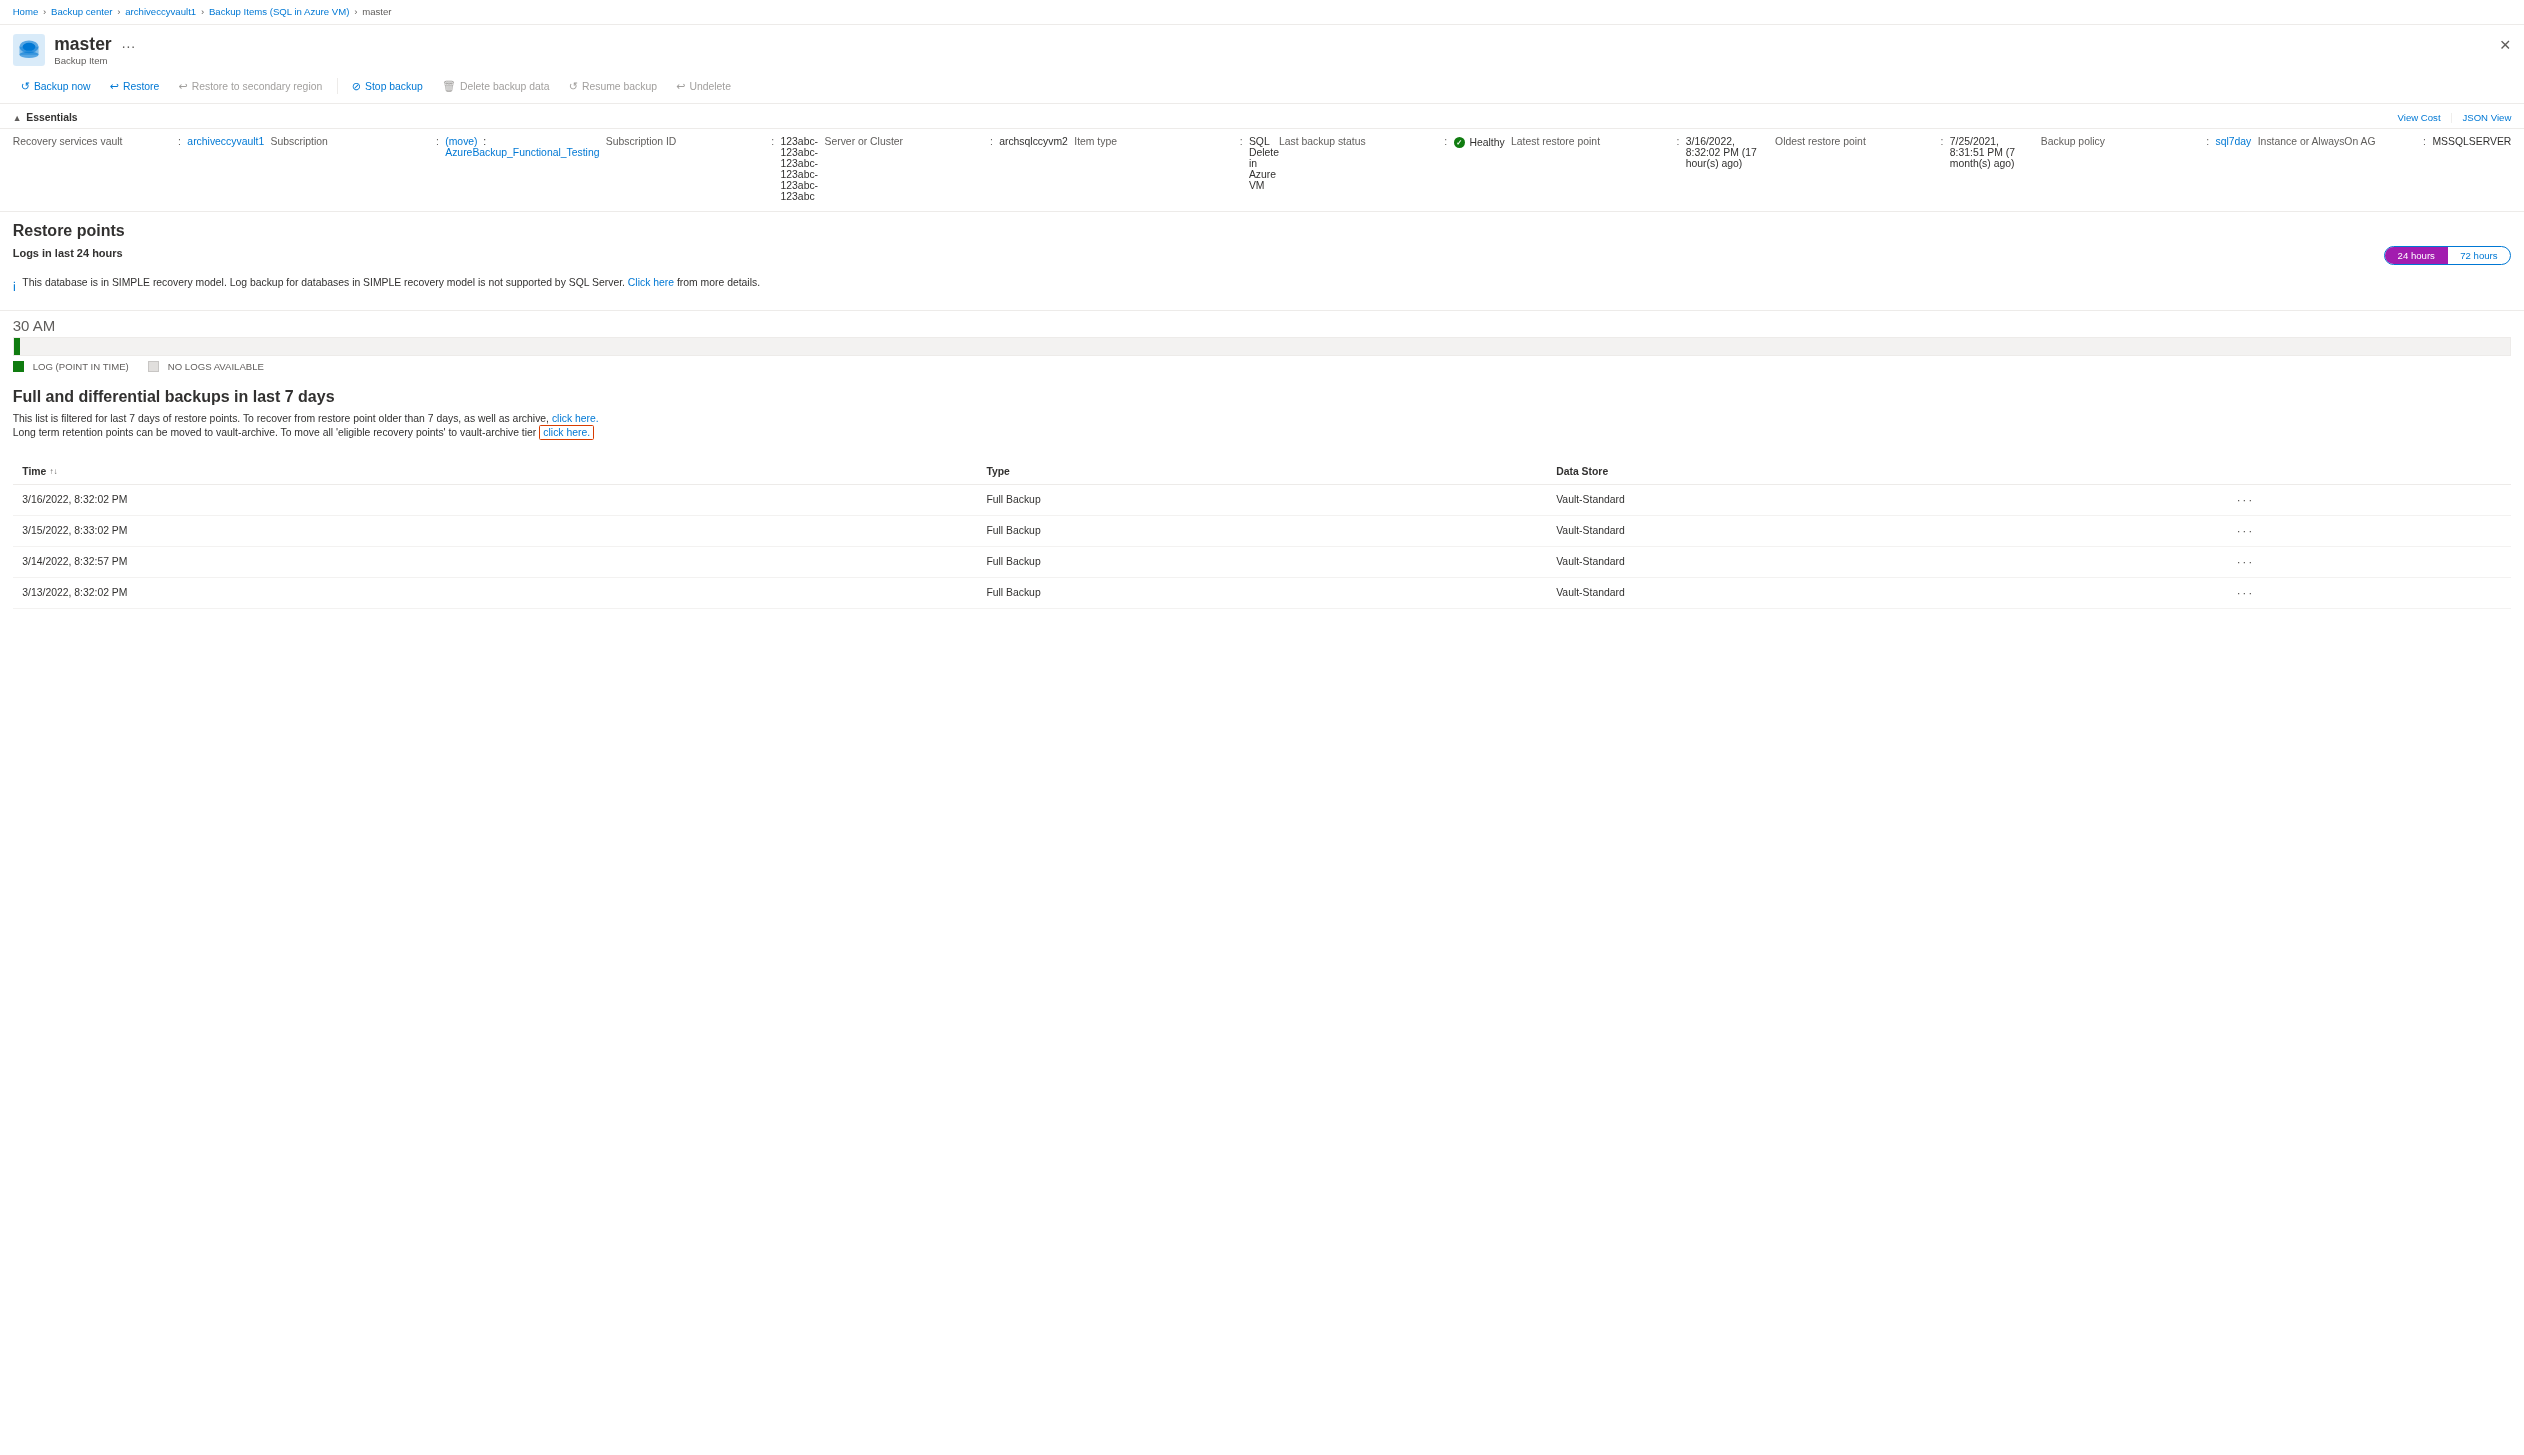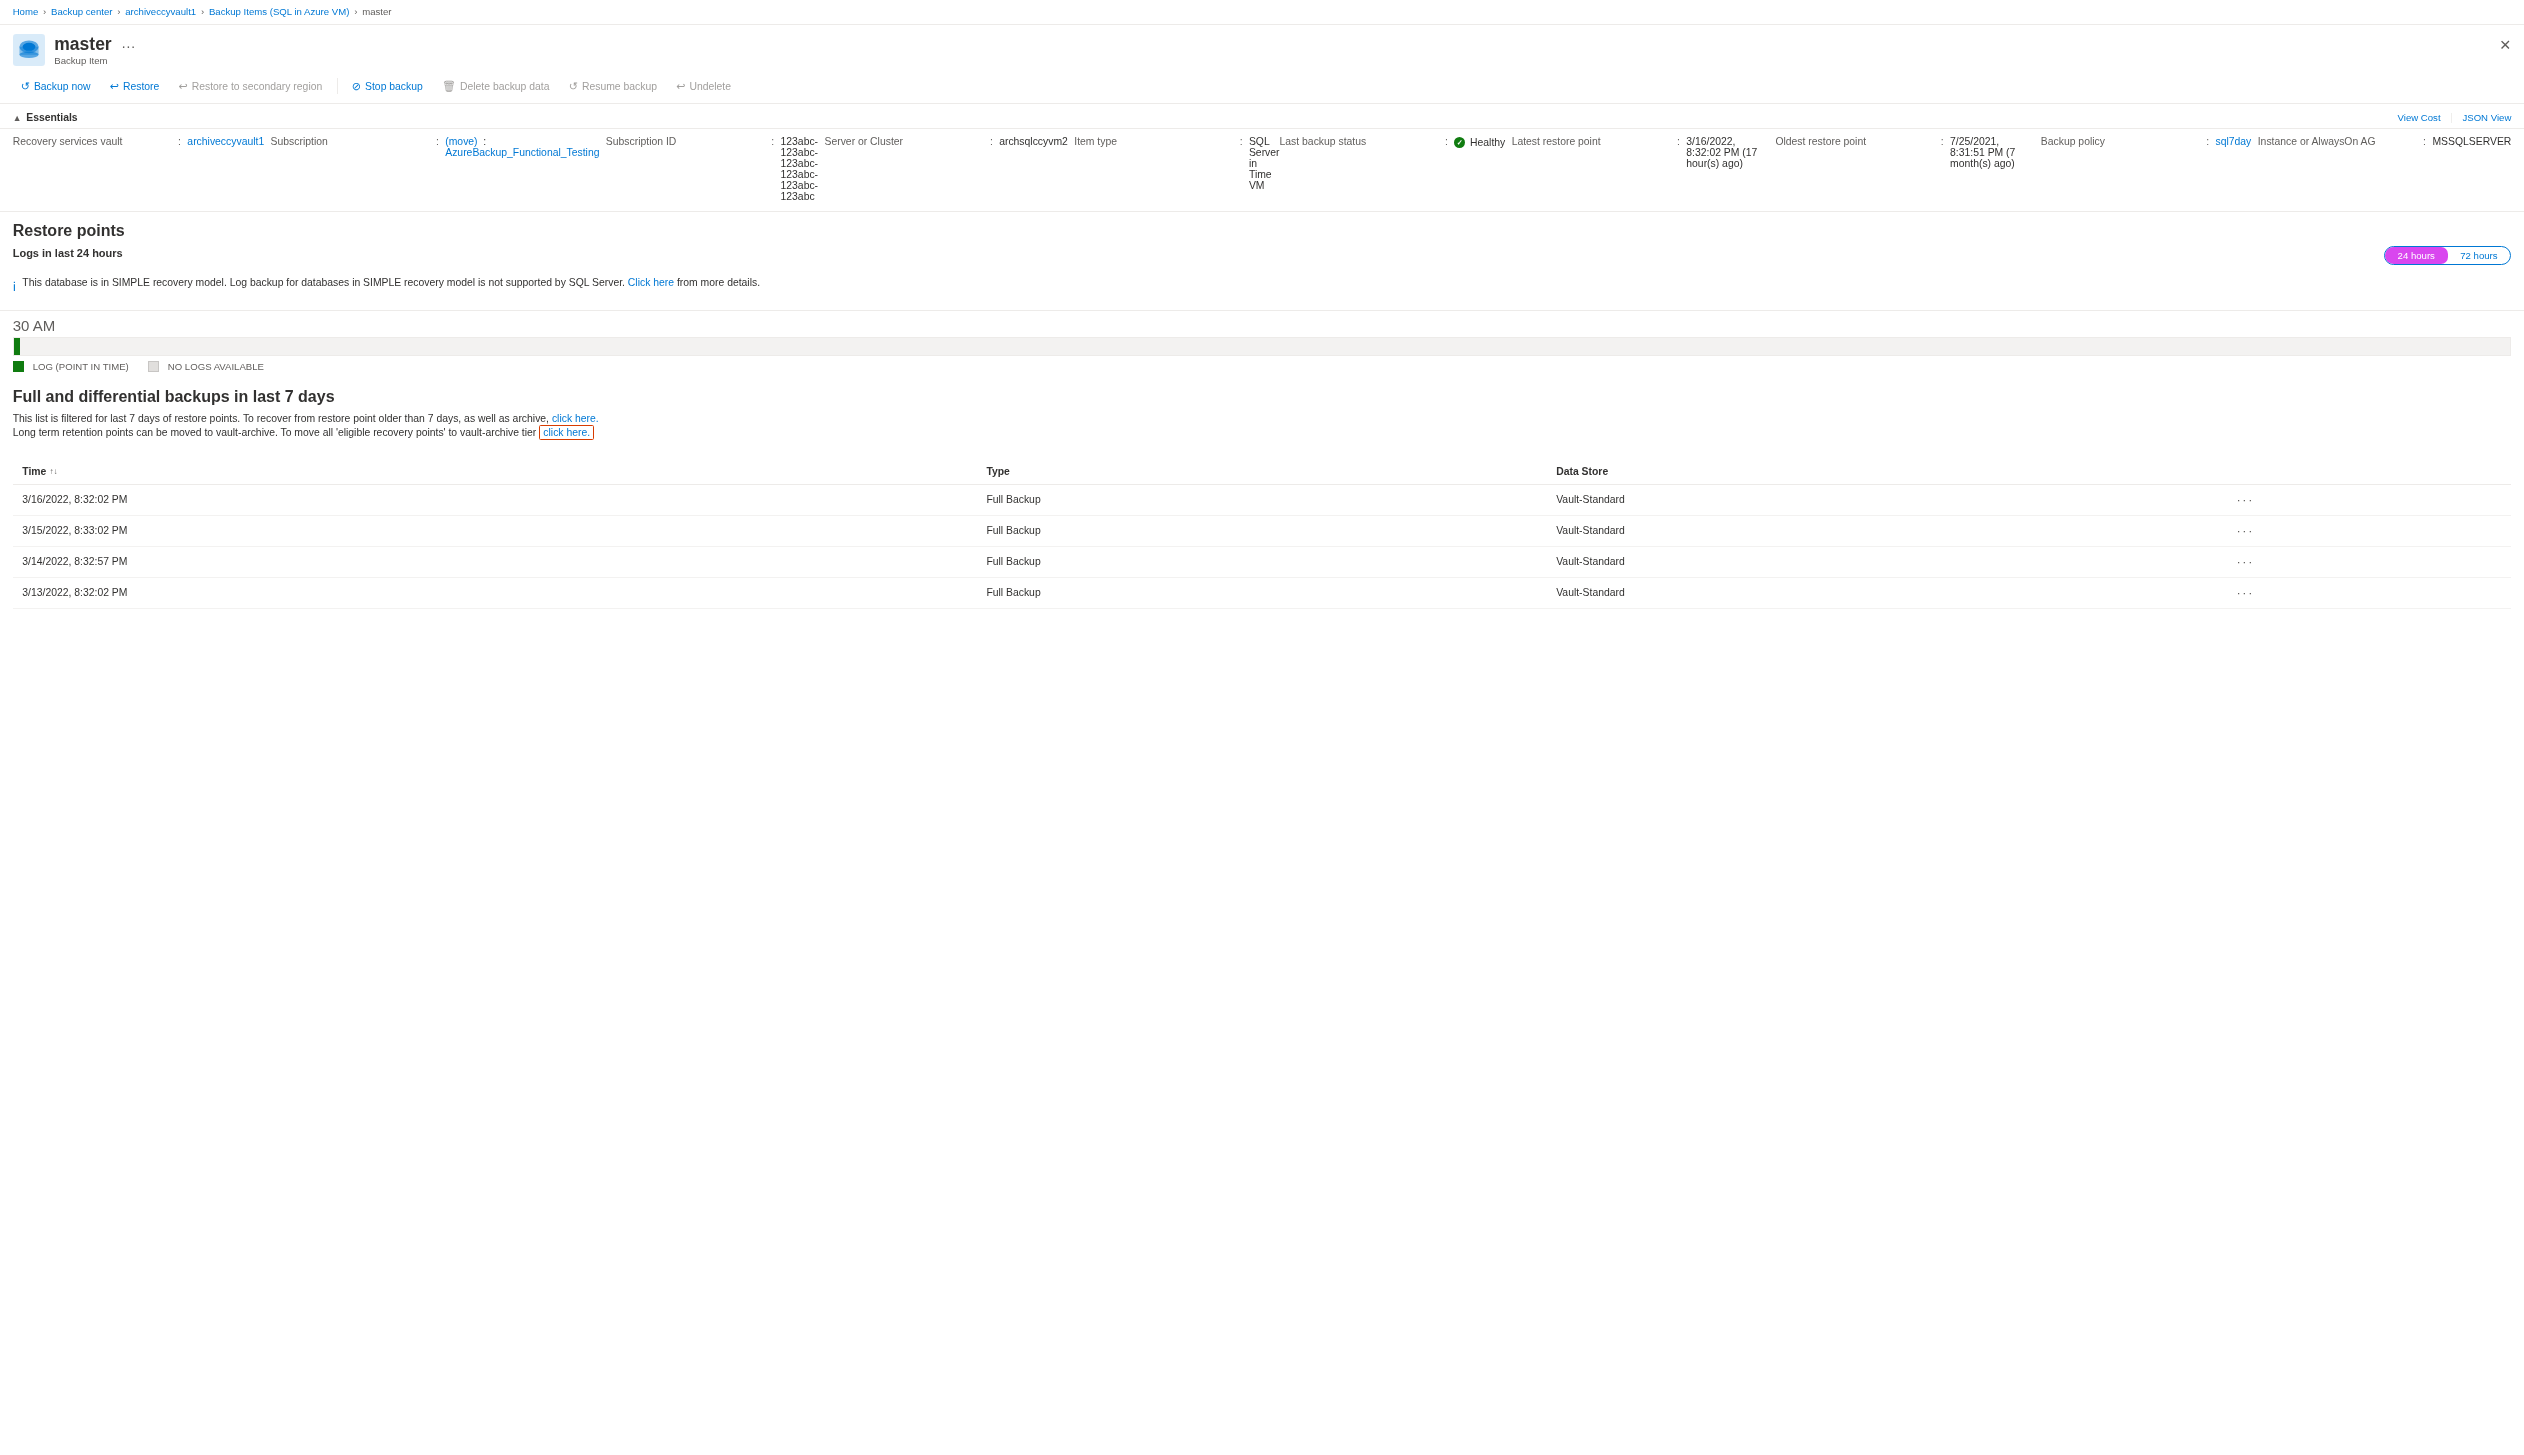--- a/index.html
+++ b/index.html
@@ -44,21 +44,21 @@
 
     
     .section { padding: 9.6px 12.7px; }
     .section-title { font-size: 16px; font-weight: 600; margin-bottom: 6.4px; }
     .subsection-title { font-size: 11px; font-weight: 600; margin-bottom: 4.8px; }
 
     
     .time-toggle-row { display: flex; align-items: center; justify-content: space-between; margin-bottom: 6.4px; }
     .time-toggle { display: flex; border: 0.8px solid #0078d4; border-radius: 16px; overflow: hidden; }
     .time-toggle-btn { padding: 3.2px 12.7px; font-size: 9.6px; cursor: pointer; border: none; background: none; color: #0078d4; }
-    .time-toggle-btn.active { background: #d946ef; color: #fff; border-radius: 7px; }
+    .time-toggle-btn.active { background: #a21caf; color: #fff; border-radius: 0; }
 
     
     .info-msg { display: flex; align-items: flex-start; gap: 6.4px; font-size: 10.4px; color: #323130; padding: 4.8px 0; }
     .info-icon { color: #0078d4; font-size: 12.7px; flex-shrink: 0; margin-top: 0.8px; }
     .info-msg a { color: #0078d4; text-decoration: none; }
 
     
     .timeline-area { border-top: 0.8px solid #edebe9; padding: 6.4px 12.7px; }
     .timeline-label { font-size: 15px; color: #605e5c; margin-bottom: 3.2px; }
     .timeline-bar { position: relative; height: 19px; background: #f3f2f1; border: 0.8px solid #edebe9; }
@@ -190,21 +190,21 @@
       <span class="essentials-value">123abc-123abc-123abc-123abc-123abc-123abc</span>
     </div>
     <div class="essentials-row">
       <span class="essentials-label">Server or Cluster</span>
       <span class="essentials-colon">:</span>
       <span class="essentials-value">archsqlccyvm2</span>
     </div>
     <div class="essentials-row">
       <span class="essentials-label">Item type</span>
       <span class="essentials-colon">:</span>
-      <span class="essentials-value">SQL Server in Time VM</span>
+      <span class="essentials-value">SQL Delete in Azure VM</span>
     </div>
   </div>
 
   <div class="essentials-col">
     <div class="essentials-row">
       <span class="essentials-label">Last backup status</span>
       <span class="essentials-colon">:</span>
       <span class="essentials-value status-healthy">
         <span class="status-dot"></span>
         <span>Healthy</span>

